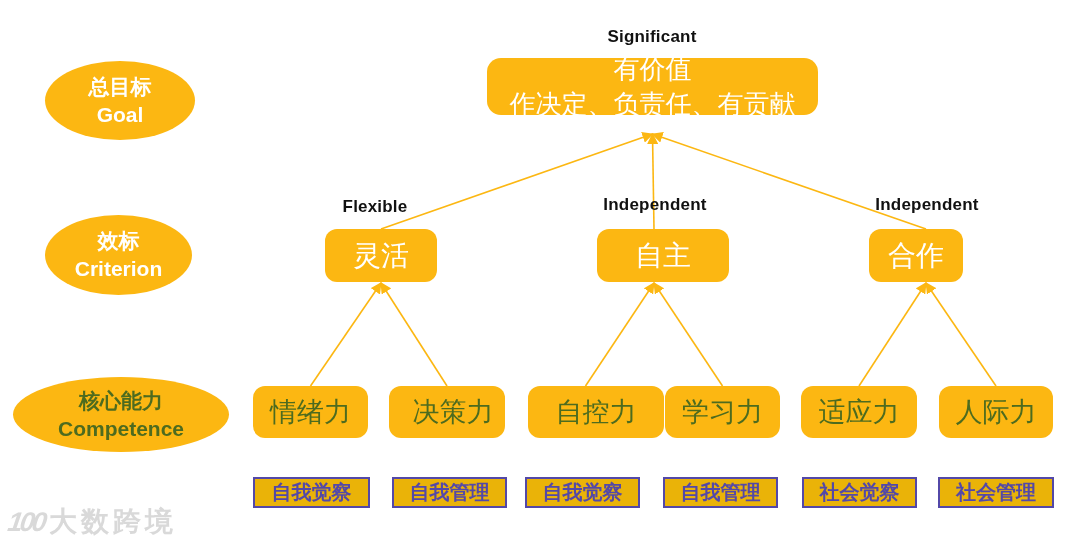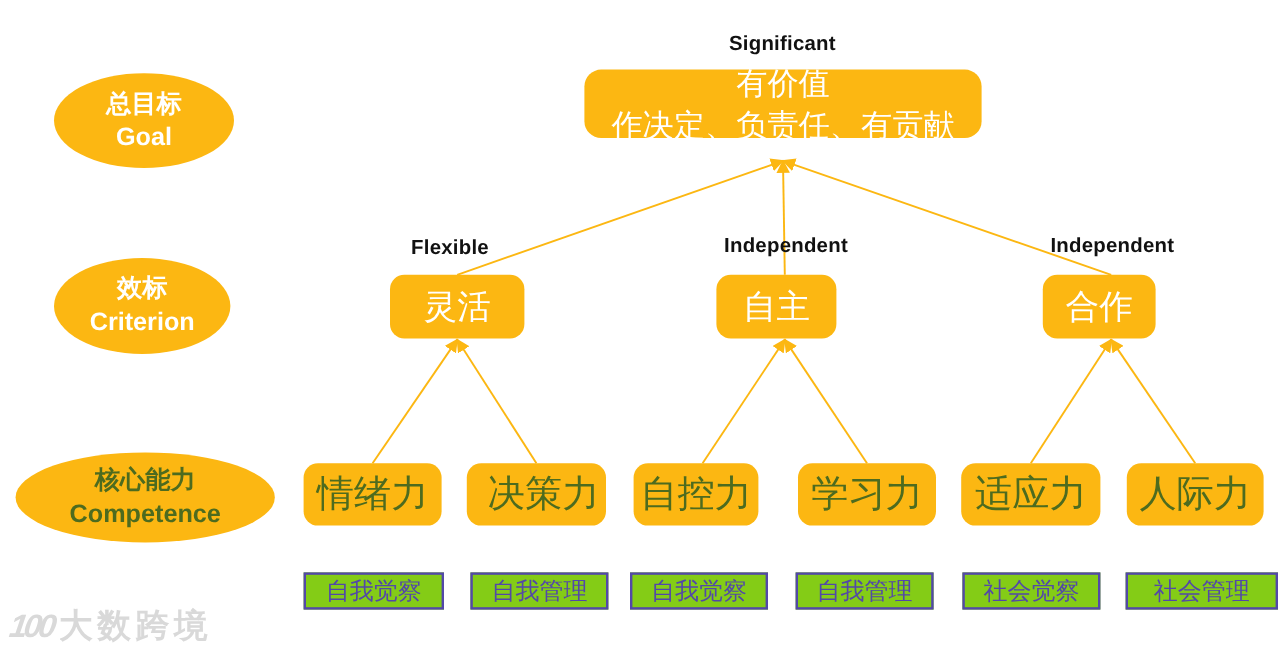--- a/index.html
+++ b/index.html
@@ -28,40 +28,40 @@
 
   .ellipse{position:absolute;border-radius:50%;background:var(--yellow);color:#fff;display:flex;
     flex-direction:column;align-items:center;justify-content:center;font-size:21px;font-weight:600;line-height:28px;}
   #ell-goal{left:45px;top:61px;width:150px;height:79px;}
   #ell-criterion{left:45px;top:215px;width:147px;height:80px;}
   #ell-competence{left:13px;top:377px;width:216px;height:75px;color:var(--green);}
 
   .crit{position:absolute;top:229px;height:53px;background:var(--yellow);border-radius:12px;color:#fff;
     font-size:28px;font-weight:500;display:flex;align-items:center;justify-content:center;}
   #crit-0{left:325px;width:112px;}
-  #crit-1{left:597px;width:100px;}
+  #crit-1{left:597px;width:132px;}
   #crit-2{left:869px;width:94px;}
 
   .comp{position:absolute;top:386px;height:52px;background:var(--yellow);border-radius:12px;color:var(--green);
-    font-size:31px;font-weight:500;display:flex;align-items:center;justify-content:center;}
+    font-size:27px;font-weight:500;display:flex;align-items:center;justify-content:center;}
   #comp-0{left:253px;width:115px;}
   #comp-1{left:389px;width:116px;padding-left:12px;}
-  #comp-2{left:528px;width:104px;}
+  #comp-2{left:528px;width:136px;}
   #comp-3{left:665px;width:115px;}
   #comp-4{left:801px;width:116px;}
   #comp-5{left:939px;width:114px;}
 
-  .sel{position:absolute;top:477px;height:31px;background:#84cc16;border:2px solid var(--purple);color:var(--purple);
-    font-size:20px;font-weight:400;display:flex;align-items:center;justify-content:center;}
+  .sel{position:absolute;top:477px;height:31px;background:#eab308;border:2px solid var(--purple);color:var(--purple);
+    font-size:20px;font-weight:700;display:flex;align-items:center;justify-content:center;}
   #sel-0{left:253px;width:117px;}
   #sel-1{left:392px;width:115px;}
   #sel-2{left:525px;width:115px;}
   #sel-3{left:663px;width:115px;}
   #sel-4{left:802px;width:115px;}
-  #sel-5{left:938px;width:127px;}
+  #sel-5{left:938px;width:116px;}
 
   .watermark{position:absolute;left:8px;top:503px;display:flex;align-items:center;gap:5px;color:var(--wm-gray);font-weight:700;}
   .wm-logo{font-size:27px;font-style:italic;letter-spacing:-3px;transform:skewX(-8deg);}
   .wm-text{font-size:28px;letter-spacing:4px;}
 </style>
 </head>
 <body>
 
 <div class="canvas">
 

